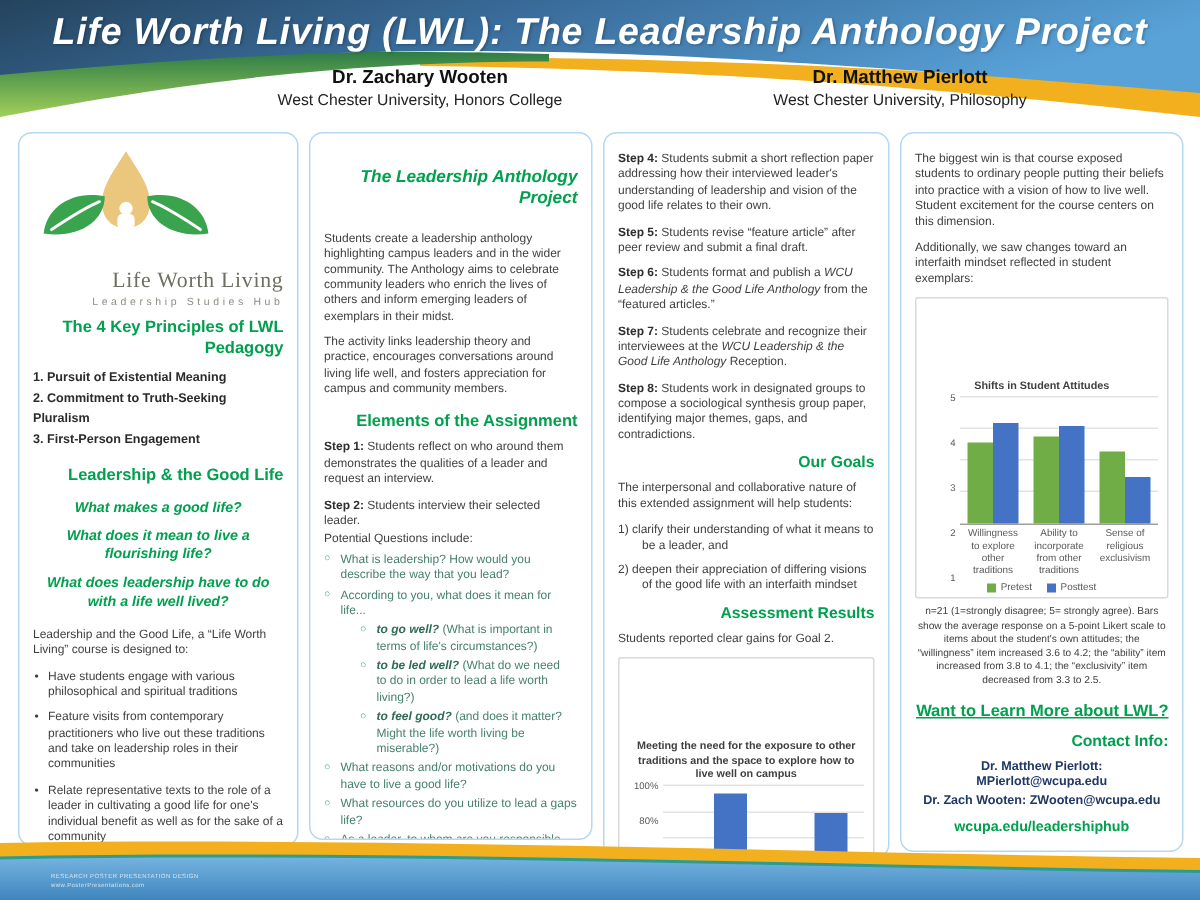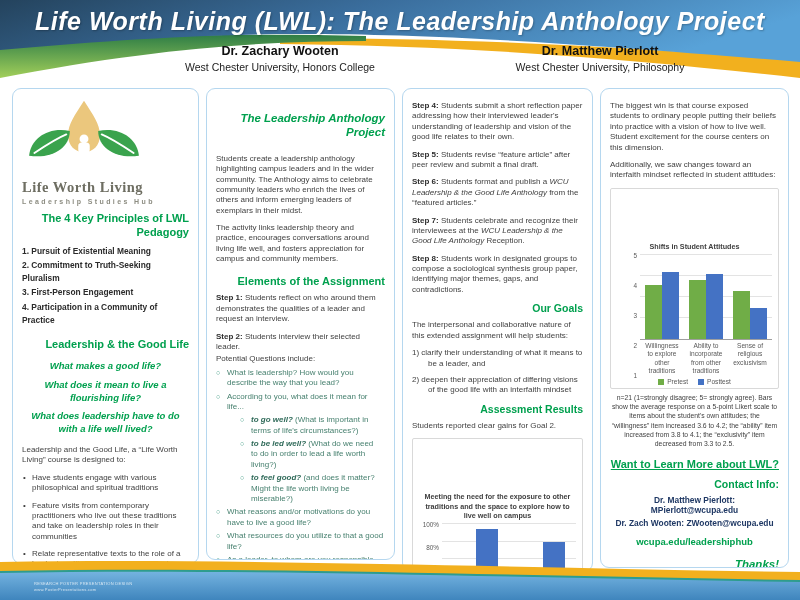--- a/index.html
+++ b/index.html
@@ -24,21 +24,21 @@
   #card-3{left:402px;top:88px;width:191px;height:484px;}
   #card-4{left:600px;top:88px;width:189px;height:480px;}
   .h-green{color:#00a04e;font-weight:bold;text-align:right;font-size:11px;line-height:1.25;margin:7px 0 5px;}
   .h-green.sm{font-size:10.5px;}
   .h-italic{font-style:italic;font-size:11.5px;}
   .h-underline{text-decoration:underline;}
   p.body{font-size:8px;line-height:1.3;margin:0 0 7px;}
   .step{font-size:8px;line-height:1.3;margin:0 0 7px;}
   .step b{color:#2e2e2e;margin-top:40px;}
   
-  .logo-wrap{text-align:left;margin-top:2px;font-weight:bold;}
+  .logo-wrap{text-align:right;margin-top:2px;}
   .logo-brand{font-family:"Liberation Serif",serif;font-size:14.5px;color:#6e6e62;letter-spacing:.5px;margin-top:2px;}
   .logo-tag{font-size:7px;letter-spacing:2.4px;color:#8d8d82;margin-top:2px;}
   .principles{font-size:8.4px;font-weight:bold;color:#2b2b2b;line-height:1.5;}
   .principles div{margin-bottom:2px;}
   .q-green{color:#00a04e;font-weight:bold;font-style:italic;font-size:9.5px;text-align:center;line-height:1.35;margin:0 0 6px;}
   .dot-list .li{position:relative;font-size:8px;line-height:1.3;padding-left:10px;margin-bottom:7px;}
   .dot-list .li::before{content:"•";position:absolute;left:1px;top:0;color:#3f3f3f;}
   
   .circ-list .li{position:relative;font-size:8px;line-height:1.3;padding-left:11px;margin-bottom:3px;color:#47806f;}
   .circ-list .li::before{content:"○";position:absolute;left:0;top:0;font-size:7px;color:#3f9b82;}
@@ -122,21 +122,20 @@
       </svg>
       <div class="logo-brand">Life Worth Living</div>
       <div class="logo-tag">Leadership Studies Hub</div>
     </div>
 
     <div class="h-green">The 4 Key Principles of LWL Pedagogy</div>
     <div class="principles">
       <div>1. Pursuit of Existential Meaning</div>
       <div>2. Commitment to Truth-Seeking Pluralism</div>
       <div>3. First-Person Engagement</div>
-      <div>4. Participation in a Community of Practice</div>
     </div>
 
     <div class="h-green" style="margin-top:12px;">Leadership &amp; the Good Life</div>
     <div class="q-green" style="margin-top:8px;">What makes a good life?</div>
     <div class="q-green">What does it mean to live a flourishing life?</div>
     <div class="q-green">What does leadership have to do with a life well lived?</div>
 
     <p class="body" style="margin-top:9px;">Leadership and the Good Life, a “Life Worth Living” course is designed to:</p>
     <div class="dot-list">
       <div class="li">Have students engage with various philosophical and spiritual traditions</div>
@@ -157,21 +156,21 @@
     <p class="step" style="margin-bottom:2px;"><b>Step 2:</b><span> Students interview their selected leader.</span></p>
     <p class="body" style="margin-bottom:3px;">Potential Questions include:</p>
 
     <div class="circ-list">
       <div class="li">What is leadership? How would you describe the way that you lead?</div>
       <div class="li">According to you, what does it mean for life...</div>
       <div class="li sub"><b>to go well?</b><span> (What is important in terms of life's circumstances?)</span></div>
       <div class="li sub"><b>to be led well?</b><span> (What do we need to do in order to lead a life worth living?)</span></div>
       <div class="li sub"><b>to feel good?</b><span> (and does it matter? Might the life worth living be miserable?)</span></div>
       <div class="li">What reasons and/or motivations do you have to live a good life?</div>
-      <div class="li">What resources do you utilize to that a good life?</div>
+      <div class="li">What resources do you utilize to lead a gaps life?</div>
       <div class="li">As a leader, to whom are you responsible for living life well?</div>
 
     </div>
 
   </div>
 
   <div class="card" id="card-3">
     <p class="step" style="margin-top:4px;"><b>Step 4:</b><span> Students submit a short reflection paper addressing how their interviewed leader's understanding of leadership and vision of the good life relates to their own.</span></p>
     <p class="step"><b>Step 5:</b><span> Students revise  “feature article” after peer review and submit a final draft.</span></p>
     <p class="step"><b>Step 6:</b><span> Students format and publish a </span><i>WCU Leadership &amp; the Good Life Anthology</i><span> from the “featured articles.”</span></p>
@@ -222,21 +221,21 @@
               <div class="cat-label">Curriculum addresses how to live well</div>
             </div>
           </div>
         </div>
       </div>
 
   </div>
 
   <div class="card" id="card-4">
     <p class="body" style="margin-top:4px;">The biggest win is that course exposed students to ordinary people putting their beliefs into practice with a vision of how to live well.  Student excitement for the course centers on this dimension.</p>
-    <p class="body">Additionally,  we saw changes toward an interfaith mindset reflected in student attitudes:</p>
+    <p class="body">Additionally,  we saw changes toward an interfaith mindset reflected in student exemplars:</p>
 
     <div class="chart-box" id="chart2">
         <div class="chart-title">Shifts in Student Attitudes</div>
         <div class="chart-body">
           <div class="chart-yaxis">
             <div class="ytick">5</div>
             <div class="ytick">4</div>
             <div class="ytick">3</div>
             <div class="ytick">2</div>
             <div class="ytick">1</div>

